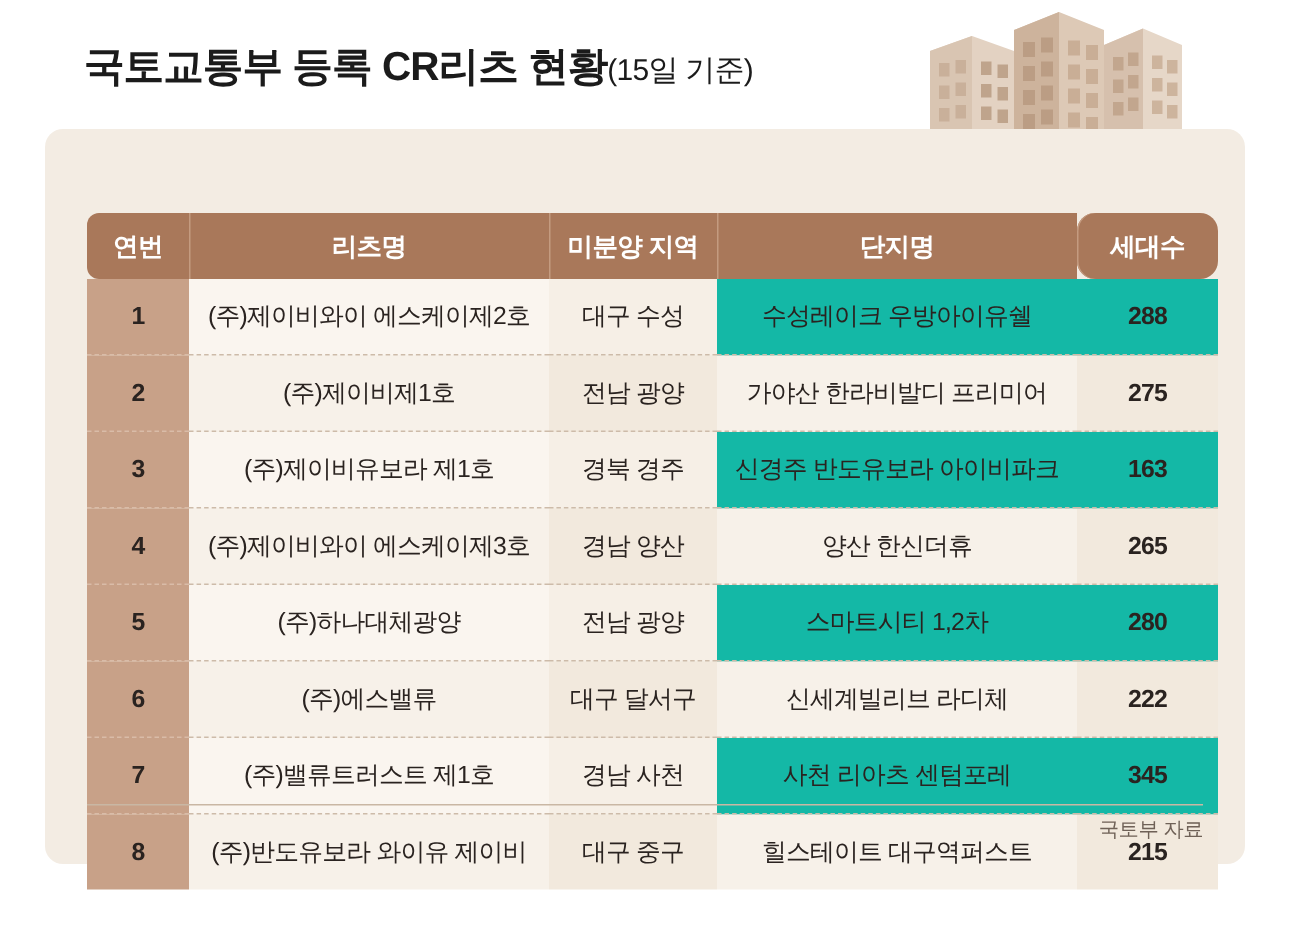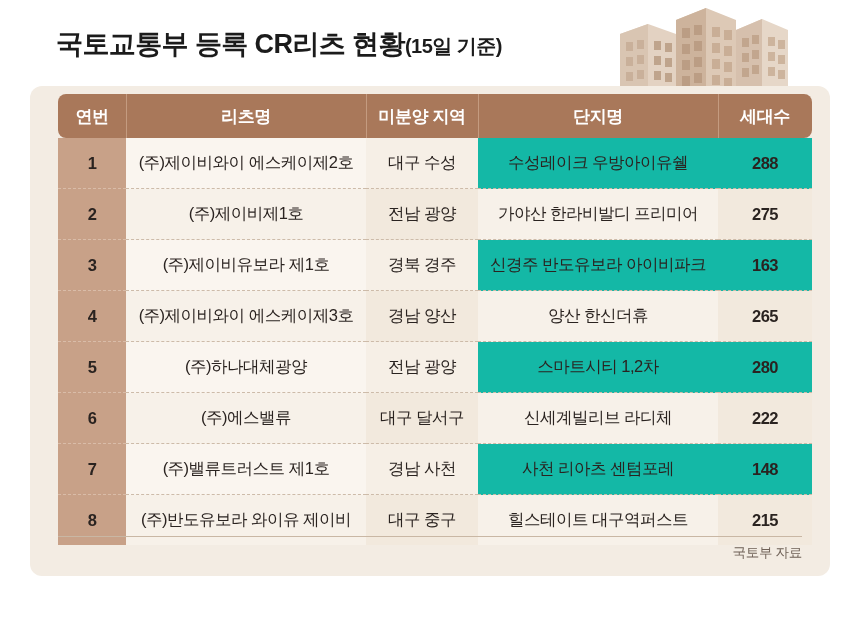--- a/index.html
+++ b/index.html
@@ -33,21 +33,21 @@
     white-space: nowrap;
   }
   .title-main {
     font-size: 27px;
     font-weight: bold;
     color: #1b1b1b;
     letter-spacing: -0.6px;
   }
   .title-sub {
     font-size: 20px;
-    font-weight: bold;
+    font-weight: normal;
     color: #1b1b1b;
     letter-spacing: -0.5px;
   }
 
   
   .buildings {
     position: absolute;
     right: 66px;
     top: 6px;
     width: 180px;
@@ -70,33 +70,34 @@
     position: absolute;
     left: 58px;
     top: 94px;
     width: 744px;
   }
 
   table.cr-table {
     border-collapse: collapse;
     width: 744px;
     table-layout: fixed;
+    margin-top: 48px;
   }
 
   table.cr-table th {
     background: #a9785a;
     color: #ffffff;
     font-size: 17px;
     font-weight: bold;
     height: 42px;
     letter-spacing: -0.4px;
     border: none;
   }
   table.cr-table th.c0 { border-top-left-radius: 8px; border-bottom-left-radius: 8px; }
-  table.cr-table th.c4 { border-top-right-radius: 8px; border-bottom-right-radius: 8px; }
+  table.cr-table th.c4 { border-top-right-radius: 8px; border-bottom-right-radius: 8px; border-radius: 12px; }
   table.cr-table th.sep { box-shadow: inset 1px 0 0 #c49b80; }
 
   table.cr-table td {
     height: 48px;
     font-size: 16.5px;
     color: #2a2320;
     text-align: center;
     letter-spacing: -0.5px;
     border-bottom: 1px dashed #cdbba9;
   }
@@ -276,21 +277,21 @@
           <td class="col-name">(주)에스밸류</td>
           <td class="col-area">대구 달서구</td>
           <td class="col-complex">신세계빌리브 라디체</td>
           <td class="col-units">222</td>
         </tr>
         <tr>
           <td class="col-no">7</td>
           <td class="col-name">(주)밸류트러스트 제1호</td>
           <td class="col-area">경남 사천</td>
           <td class="col-complex">사천 리아츠 센텀포레</td>
-          <td class="col-units">148</td>
+          <td class="col-units">345</td>
         </tr>
         <tr>
           <td class="col-no">8</td>
           <td class="col-name">(주)반도유보라 와이유 제이비</td>
           <td class="col-area">대구 중구</td>
           <td class="col-complex">힐스테이트 대구역퍼스트</td>
           <td class="col-units">215</td>
         </tr>
       </tbody>
     </table>

